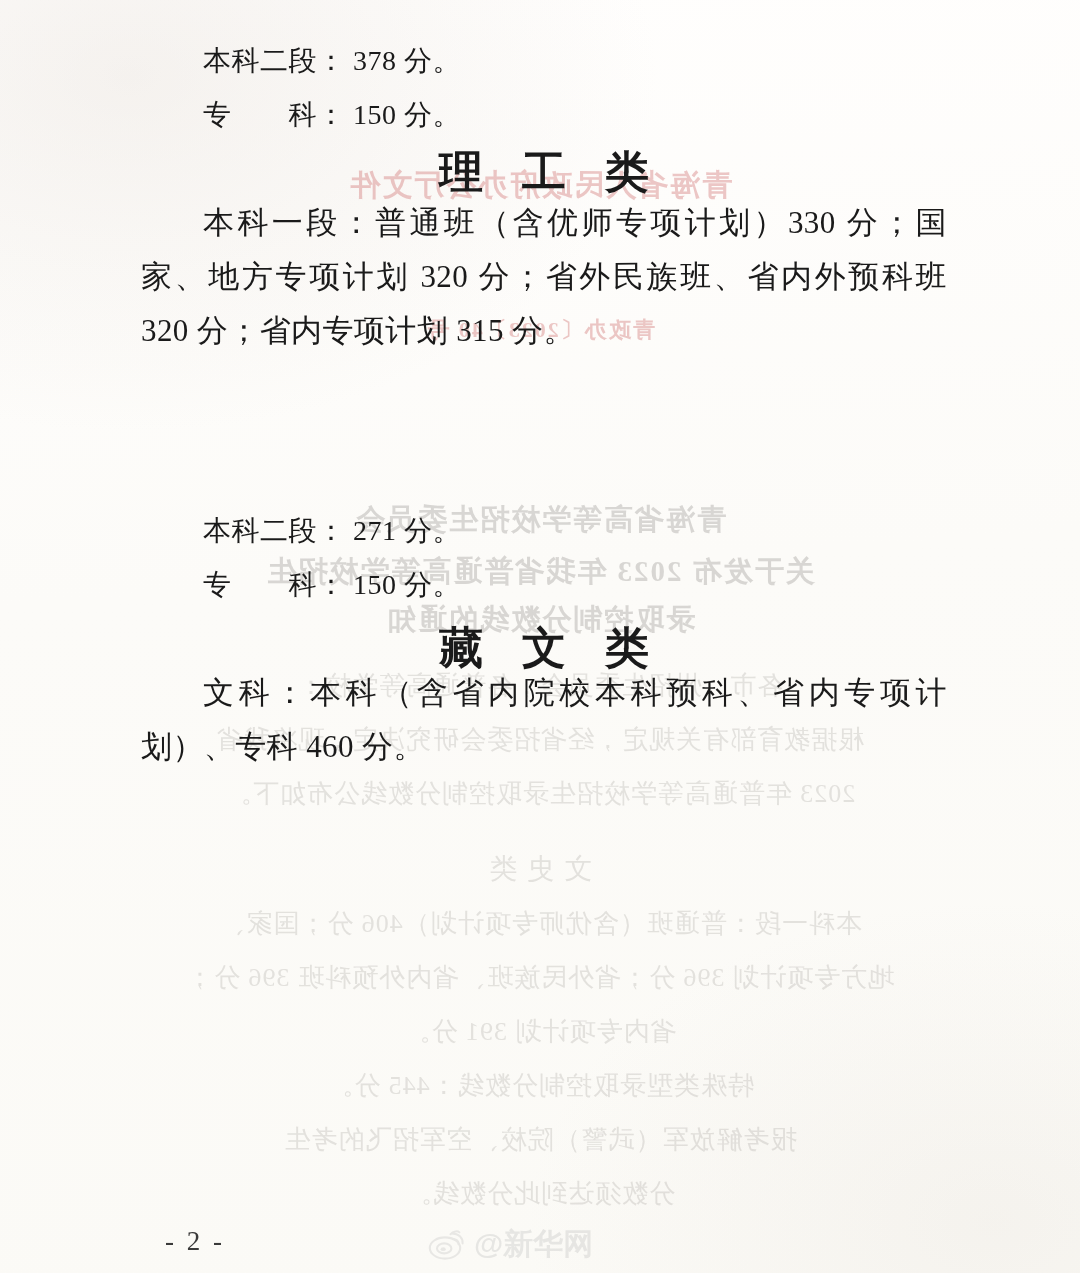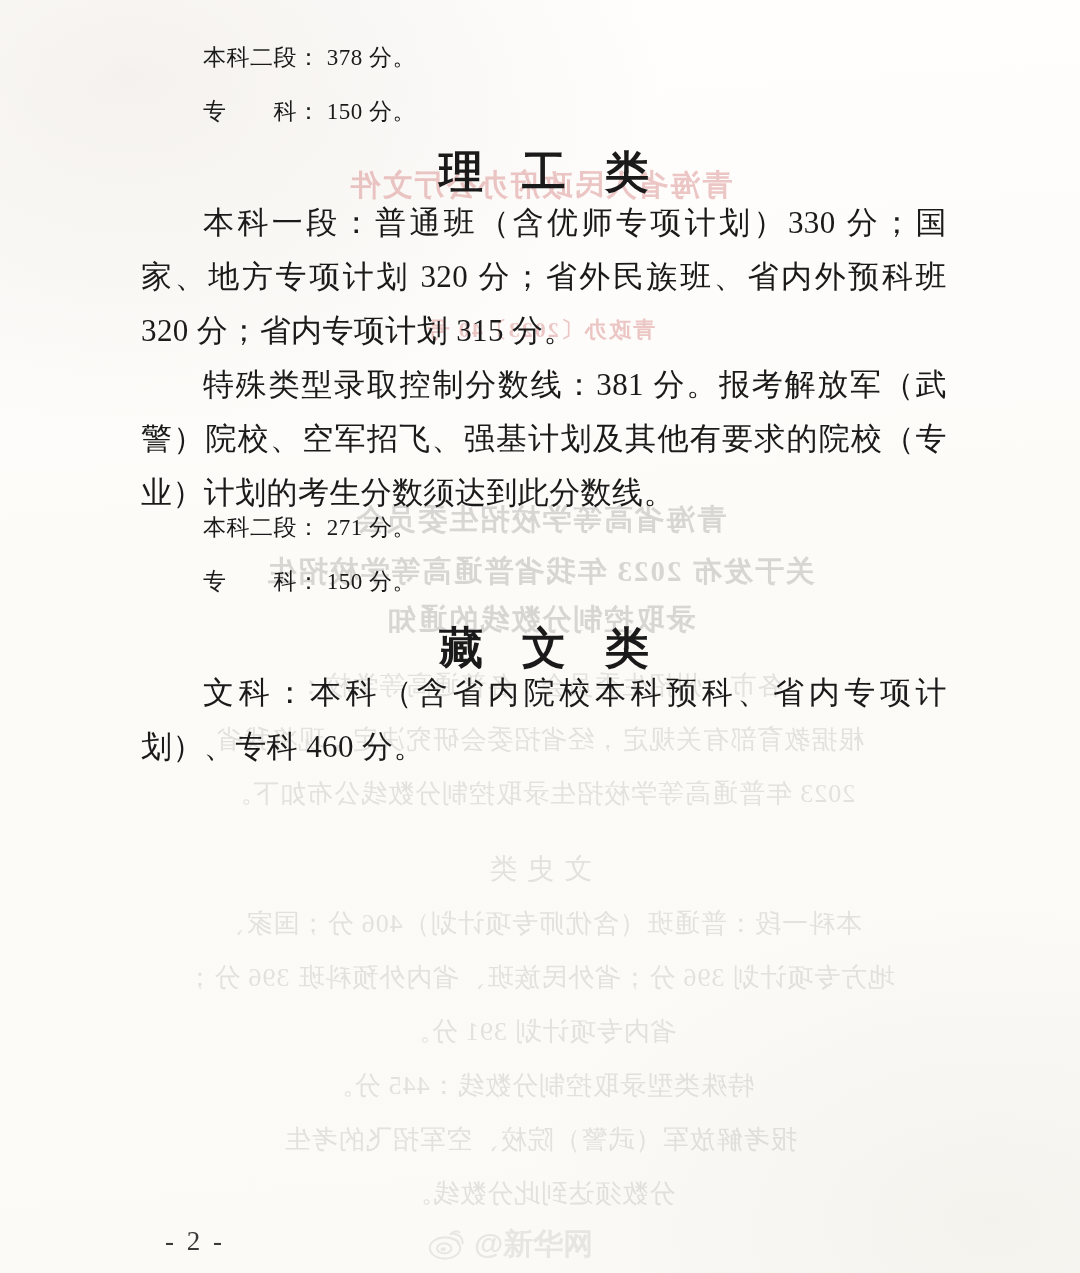--- a/index.html
+++ b/index.html
@@ -66,21 +66,21 @@
     position: absolute;
     left: 141px;
     top: 0;
     width: 806px;
     height: 100%;
   }
 
   .line {
     position: absolute;
     white-space: nowrap;
-    font-size: 23px;
+    font-size: 28px;
     letter-spacing: .5px;
   }
 
   .para {
     position: absolute;
     width: 806px;
     font-size: 31px;
     line-height: 54px;
     text-align: justify;
     text-justify: inter-ideograph;
@@ -160,21 +160,20 @@
   <div class="content">
 
     <div class="line indent-2" style="top:42px;">本科二段： 378 分。</div>
 
     <div class="line indent-2" style="top:96px;">专　　科： 150 分。</div>
 
     <div class="heading" style="top:143px;">理 工 类</div>
 
     <div class="para" style="top:196px;">本科一段：普通班（含优师专项计划）330 分；国家、地方专项计划 320 分；省外民族班、省内外预科班 320 分；省内专项计划 315 分。</div>
 
-    <div class="para" style="top:358px;">特殊类型录取控制分数线：381 分。报考解放军（武警）院校、空军招飞、强基计划及其他有要求的院校（专业）计划的考生分数须达到此分数线。</div>
 
     <div class="line indent-2" style="top:512px;">本科二段： 271 分。</div>
 
     <div class="line indent-2" style="top:566px;">专　　科： 150 分。</div>
 
     <div class="heading" style="top:606px;margin-top:13px;">藏 文 类</div>
 
     <div class="para" style="top:666px;">文科：本科（含省内院校本科预科、省内专项计划）、专科 460 分。</div>
 
 

